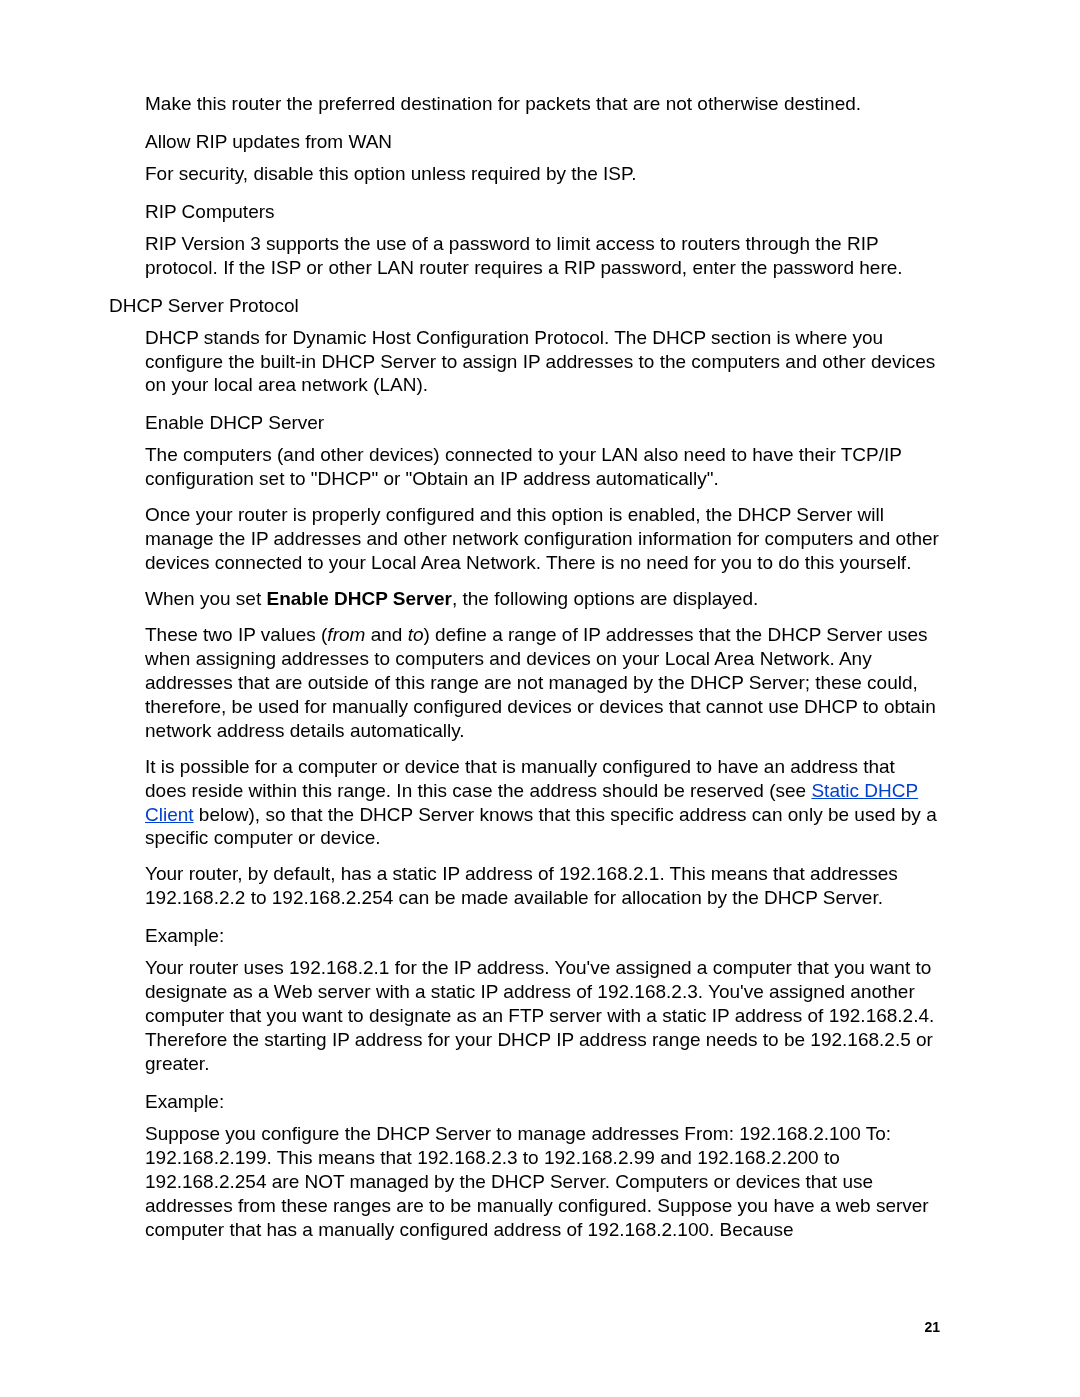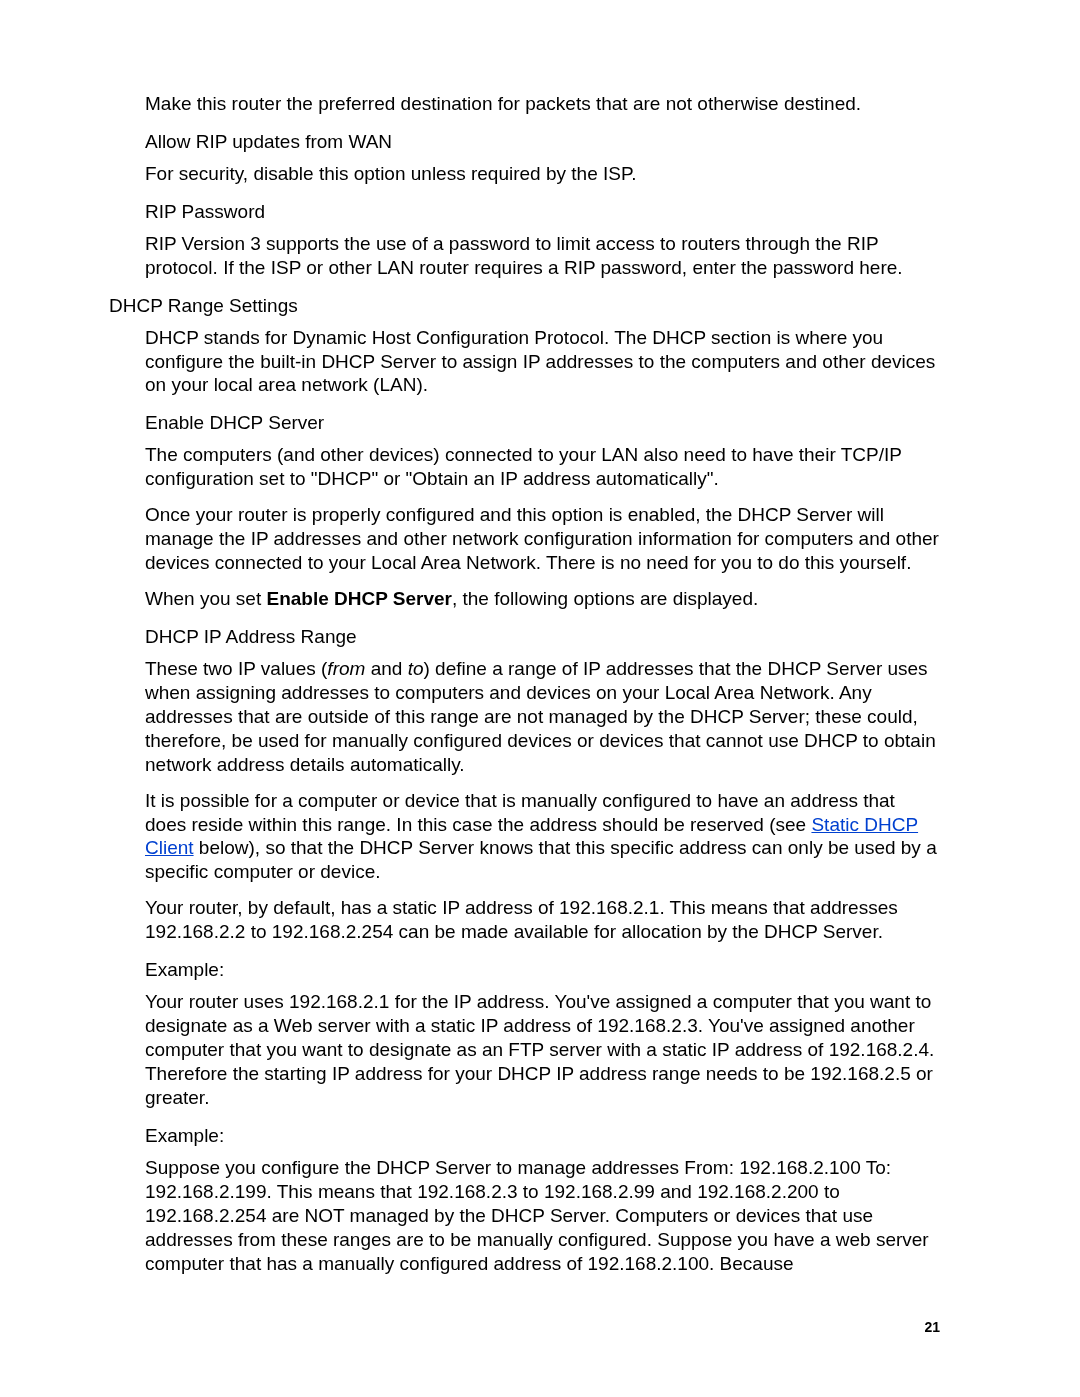--- a/index.html
+++ b/index.html
@@ -45,34 +45,33 @@
 </head>
 <body>
 
 <div class="page">
 
   <div class="para indent-1">Make this router the preferred destination for packets that are not otherwise destined.</div>
 
   <div class="heading">Allow RIP updates from WAN</div>
   <div class="para indent-1">For security, disable this option unless required by the ISP.</div>
 
-  <div class="heading">RIP Password</div>
+  <div class="heading">RIP Computers</div>
   <div class="para indent-1">RIP Version 3 supports the use of a password to limit access to routers through the RIP protocol. If the ISP or other LAN router requires a RIP password, enter the password here.</div>
 
-  <div class="heading" style="margin-left:-36px">DHCP Range Settings</div>
+  <div class="heading" style="margin-left:-36px">DHCP Server Protocol</div>
   <div class="para">DHCP stands for Dynamic Host Configuration Protocol. The DHCP section is where you configure the built-in DHCP Server to assign IP addresses to the computers and other devices on your local area network (LAN).</div>
 
   <div class="heading">Enable DHCP Server</div>
   <div class="para indent-1">The computers (and other devices) connected to your LAN also need to have their TCP/IP configuration set to "DHCP" or "Obtain an IP address automatically".</div>
   <div class="para indent-1">Once your router is properly configured and this option is enabled, the DHCP Server will manage the IP addresses and other network configuration information for computers and other devices connected to your Local Area Network. There is no need for you to do this yourself.</div>
   <div class="para indent-1">
     <span>When you set </span><b>Enable DHCP Server</b><span>, the following options are displayed.</span>
   </div>
 
-  <div class="heading">DHCP IP Address Range</div>
   <div class="para indent-1">
     <span>These two IP values (</span><i>from</i><span> and </span><i>to</i><span>) define a range of IP addresses that the DHCP Server uses when assigning addresses to computers and devices on your Local Area Network. Any addresses that are outside of this range are not managed by the DHCP Server; these could, therefore, be used for manually configured devices or devices that cannot use DHCP to obtain network address details automatically.</span>
   </div>
   <div class="para indent-1">
     <span>It is possible for a computer or device that is manually configured to have an address that does reside within this range. In this case the address should be reserved (see </span><a class="link">Static DHCP Client</a><span> below), so that the DHCP Server knows that this specific address can only be used by a specific computer or device.</span>
   </div>
   <div class="para indent-1">Your router, by default, has a static IP address of 192.168.2.1. This means that addresses 192.168.2.2 to 192.168.2.254 can be made available for allocation by the DHCP Server.</div>
 
   <div class="heading indent-1">Example:</div>
   <div class="para indent-3">Your router uses 192.168.2.1 for the IP address. You've assigned a computer that you want to designate as a Web server with a static IP address of 192.168.2.3. You've assigned another computer that you want to designate as an FTP server with a static IP address of 192.168.2.4. Therefore the starting IP address for your DHCP IP address range needs to be 192.168.2.5 or greater.</div>

